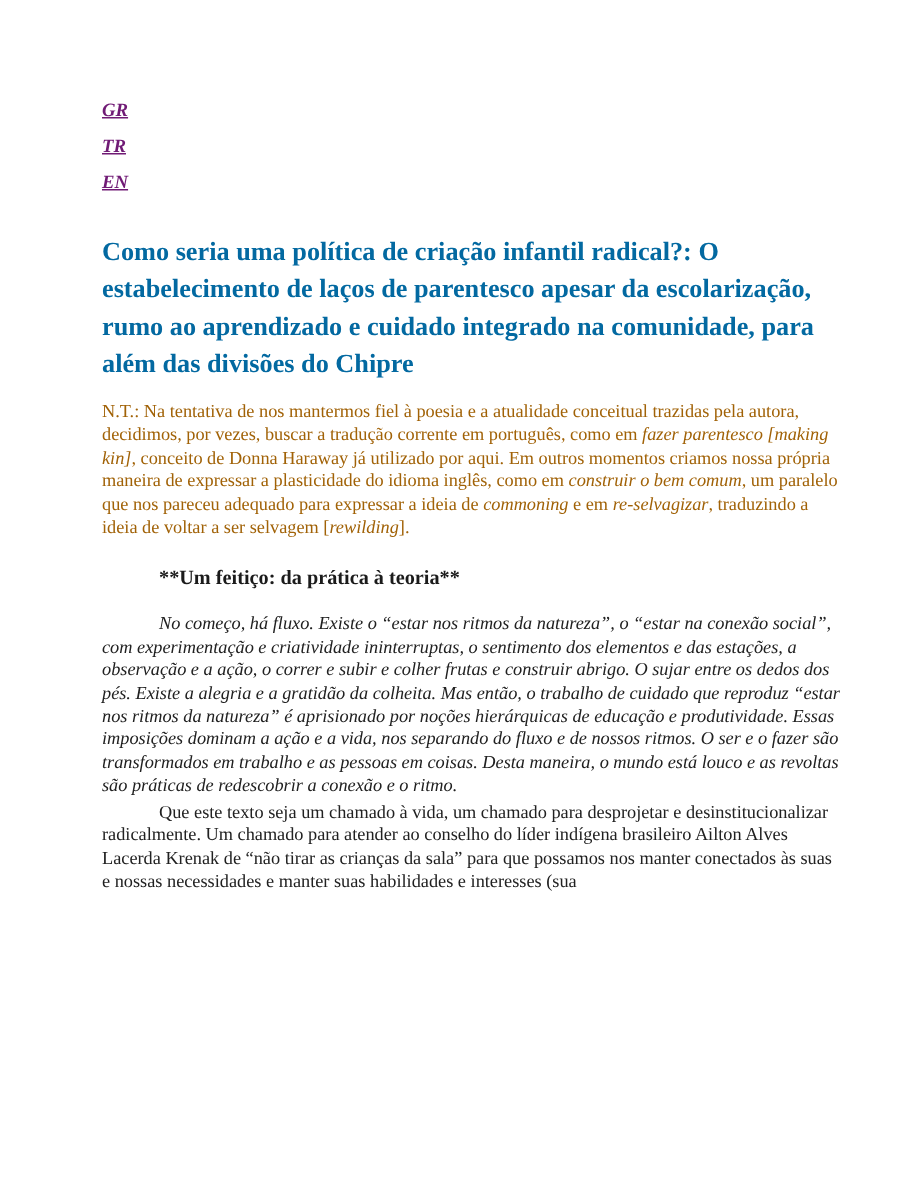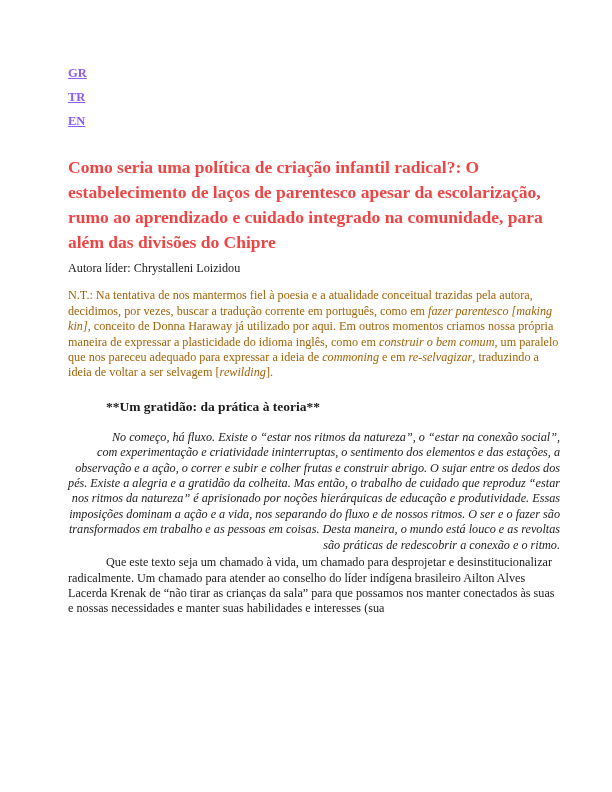--- a/index.html
+++ b/index.html
@@ -25,30 +25,31 @@
   }
   .lang-nav { margin: 0; padding: 0; }
   .lang-link {
     display: block;
     width: -moz-fit-content;
     width: fit-content;
     font-size: 12.5px;
     font-weight: bold;
     line-height: 13px;
     margin: 0 0 11px 0;
-    color: #8b5cf6;
+    color: #701a75;
     text-decoration: underline;
     cursor: pointer;
+    font-style: italic;
   }
   .doc-title {
     margin: 27px 0 0 0;
     font-size: 17.5px;
     font-weight: bold;
     line-height: 25px;
-    color: #ef4444;
+    color: #0369a1;
   }
   p { margin: 0; }
   .body-text {
     font-size: 12.2px;
     line-height: 15.4px;
   }
   .byline { margin-top: 6px; }
   .byline .line { display: block; }
   .translation-credit { margin-top: 12px; }
   .translators-note {
@@ -57,21 +58,21 @@
   }
   .translators-note .it { font-style: italic; }
   .section-heading {
     margin: 18px 0 0 0;
     font-size: 13.5px;
     font-weight: bold;
     line-height: 16px;
     text-indent: 38px;
     color: #1b1b1b;
   }
-  .quote-block { margin-top: 15px; text-align: right; }
+  .quote-block { margin-top: 15px; }
   .quote-italic {
     display: block;
     font-style: italic;
     text-indent: 38px;
   }
   .quote-source { display: block; }
   .closing-paragraph {
     margin-top: 2px;
     text-indent: 38px;
   }
@@ -84,27 +85,26 @@
 
     <nav class="lang-nav">
       <a class="lang-link">GR</a>
       <a class="lang-link">TR</a>
       <a class="lang-link">EN</a>
     </nav>
 
     <h1 class="doc-title">Como seria uma política de criação infantil radical?: O estabelecimento de laços de parentesco apesar da escolarização, rumo ao aprendizado e cuidado integrado na comunidade, para além das divisões do Chipre</h1>
 
     <p class="body-text byline">
-      <span class="line">Autora líder: Chrystalleni Loizidou</span>
     </p>
 
 
     <p class="body-text translators-note"><span>N.T.: Na tentativa de nos mantermos fiel à poesia e a atualidade conceitual trazidas pela autora, decidimos, por vezes, buscar a tradução corrente em português, como em </span><span class="it">fazer parentesco [making kin]</span><span>, conceito de Donna Haraway já utilizado por aqui. Em outros momentos criamos nossa própria maneira de expressar a plasticidade do idioma inglês, como em </span><span class="it">construir o bem comum</span><span>, um paralelo que nos pareceu adequado para expressar a ideia de </span><span class="it">commoning</span><span> e em </span><span class="it">re-selvagizar</span><span>, traduzindo a ideia de voltar a ser selvagem [</span><span class="it">rewilding</span><span>].</span></p>
 
-    <p class="section-heading">**Um gratidão: da prática à teoria**</p>
+    <p class="section-heading">**Um feitiço: da prática à teoria**</p>
 
     <div class="body-text quote-block">
       <span class="quote-italic">No começo, há fluxo. Existe o “estar nos ritmos da natureza”, o “estar na conexão social”, com experimentação e criatividade ininterruptas, o sentimento dos elementos e das estações, a observação e a ação, o correr e subir e colher frutas e construir abrigo. O sujar entre os dedos dos pés. Existe a alegria e a gratidão da colheita. Mas então, o trabalho de cuidado que reproduz “estar nos ritmos da natureza” é aprisionado por noções hierárquicas de educação e produtividade. Essas imposições dominam a ação e a vida, nos separando do fluxo e de nossos ritmos. O ser e o fazer são transformados em trabalho e as pessoas em coisas. Desta maneira, o mundo está louco e as revoltas são práticas de redescobrir a conexão e o ritmo.</span>
     </div>
 
     <p class="body-text closing-paragraph">Que este texto seja um chamado à vida, um chamado para desprojetar e desinstitucionalizar radicalmente. Um chamado para atender ao conselho do líder indígena brasileiro Ailton Alves Lacerda Krenak de “não tirar as crianças da sala” para que possamos nos manter conectados às suas e nossas necessidades e manter suas habilidades e interesses (sua</p>
 
   </div>
 </div>
 

